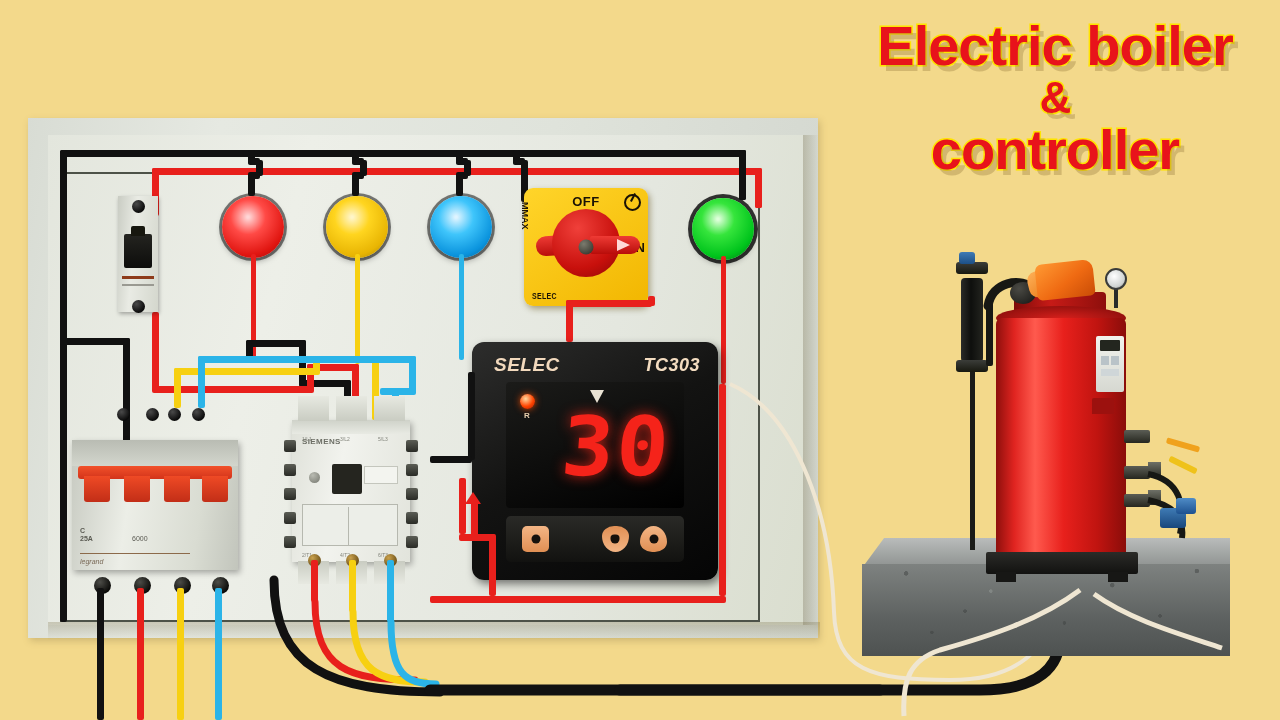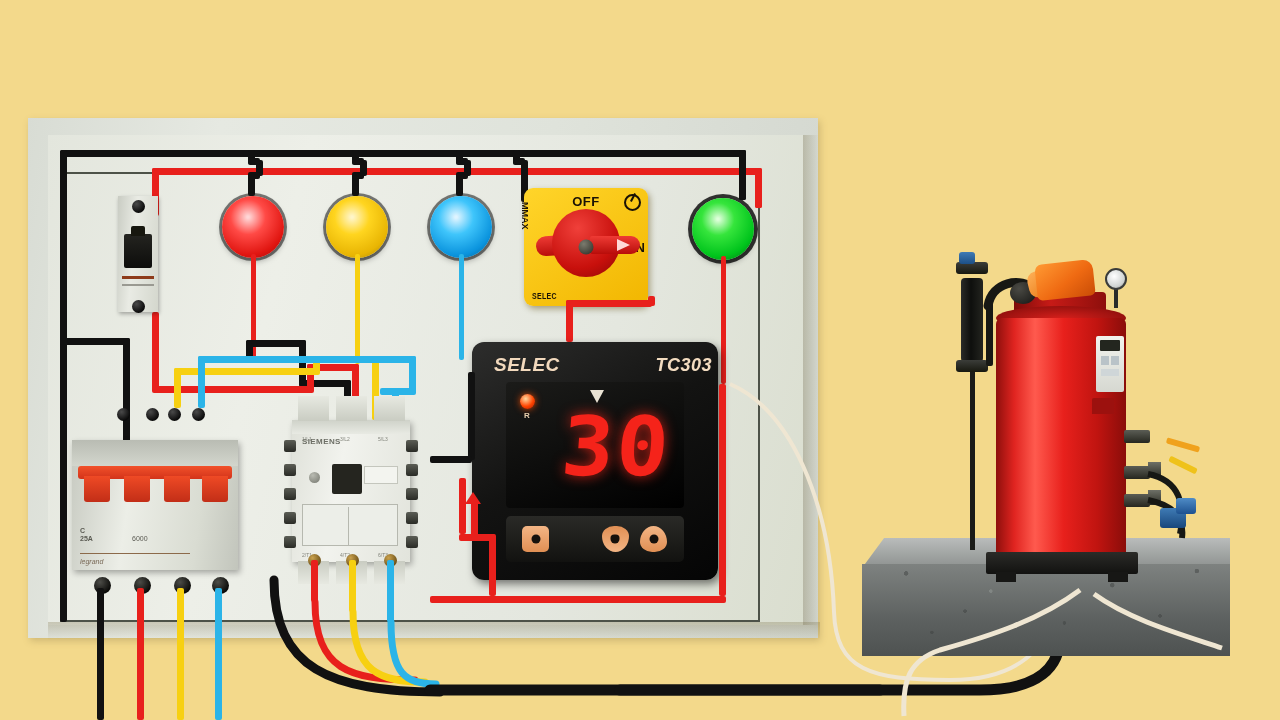--- a/index.html
+++ b/index.html
@@ -106,21 +106,21 @@
                    background:radial-gradient(circle at 35% 30%,#7b7b6e,#2a2a22); }
 
   
   #selec {
     left:472px; top:342px; width:246px; height:238px;
     background:linear-gradient(150deg,#2d2d2c 0%,#131312 45%,#050505 100%);
     border-radius:12px; box-shadow:3px 4px 9px rgba(0,0,0,.5);
   }
   #selec-brand { position:absolute; left:22px; top:12px; font-size:19px; font-weight:bold;
                  color:#f2d9bd; letter-spacing:.5px; font-style:italic; }
-  #selec-model { position:absolute; right:6px; top:13px; font-size:18px; font-weight:bold;
+  #selec-model { position:absolute; right:18px; top:13px; font-size:18px; font-weight:bold;
                  color:#f3dcc0; font-style:italic; letter-spacing:.5px; }
   #selec-screen { position:absolute; left:34px; top:40px; width:178px; height:126px;
                   background:linear-gradient(160deg,#1b1b19,#000); border-radius:4px; }
   #selec-led { position:absolute; left:14px; top:12px; width:15px; height:15px; border-radius:50%;
                background:radial-gradient(circle at 38% 32%,#ffd9a0,#ff4400 55%,#a11a00);
                box-shadow:0 0 7px rgba(255,80,0,.85); }
   #selec-led-lbl { position:absolute; left:18px; top:29px; font-size:8px; font-weight:bold; color:#e8cfae; }
   #selec-tick { position:absolute; left:84px; top:8px; width:0; height:0;
                 border-left:7px solid transparent; border-right:7px solid transparent;
                 border-top:13px solid #e9e2d4; }
@@ -271,20 +271,25 @@
 
   .pipe-black { position:absolute; background:#171814; border-radius:2px; }
   .pipe-orange { position:absolute; background:#f0a21d; border-radius:2px; }
   .pipe-yellow { position:absolute; background:#efc21a; border-radius:2px; }
 </style>
 </head>
 <body style="background: rgb(243, 217, 139);">
 
 <div id="stage">
 
+  <div id="title-block">
+    <div class="t-line1">Electric boiler</div>
+    <div class="t-line2">&amp;</div>
+    <div class="t-line3">controller</div>
+  </div>
 
   <div class="abs" id="panel-outer"></div>
   <div class="abs" id="panel-inner"></div>
   <div class="abs" id="panel-shadow-r"></div>
   <div class="abs" id="panel-shadow-b"></div>
   <div class="abs" id="panel-border"></div>
 
   <div class="wire wh w-black abs" style="left:60px;top:150px;width:686px;"></div>
   <div class="wire wv w-black abs" style="left:60px;top:150px;height:472px;"></div>
   <div class="wire wv w-black abs" style="left:739px;top:150px;height:50px;"></div>

